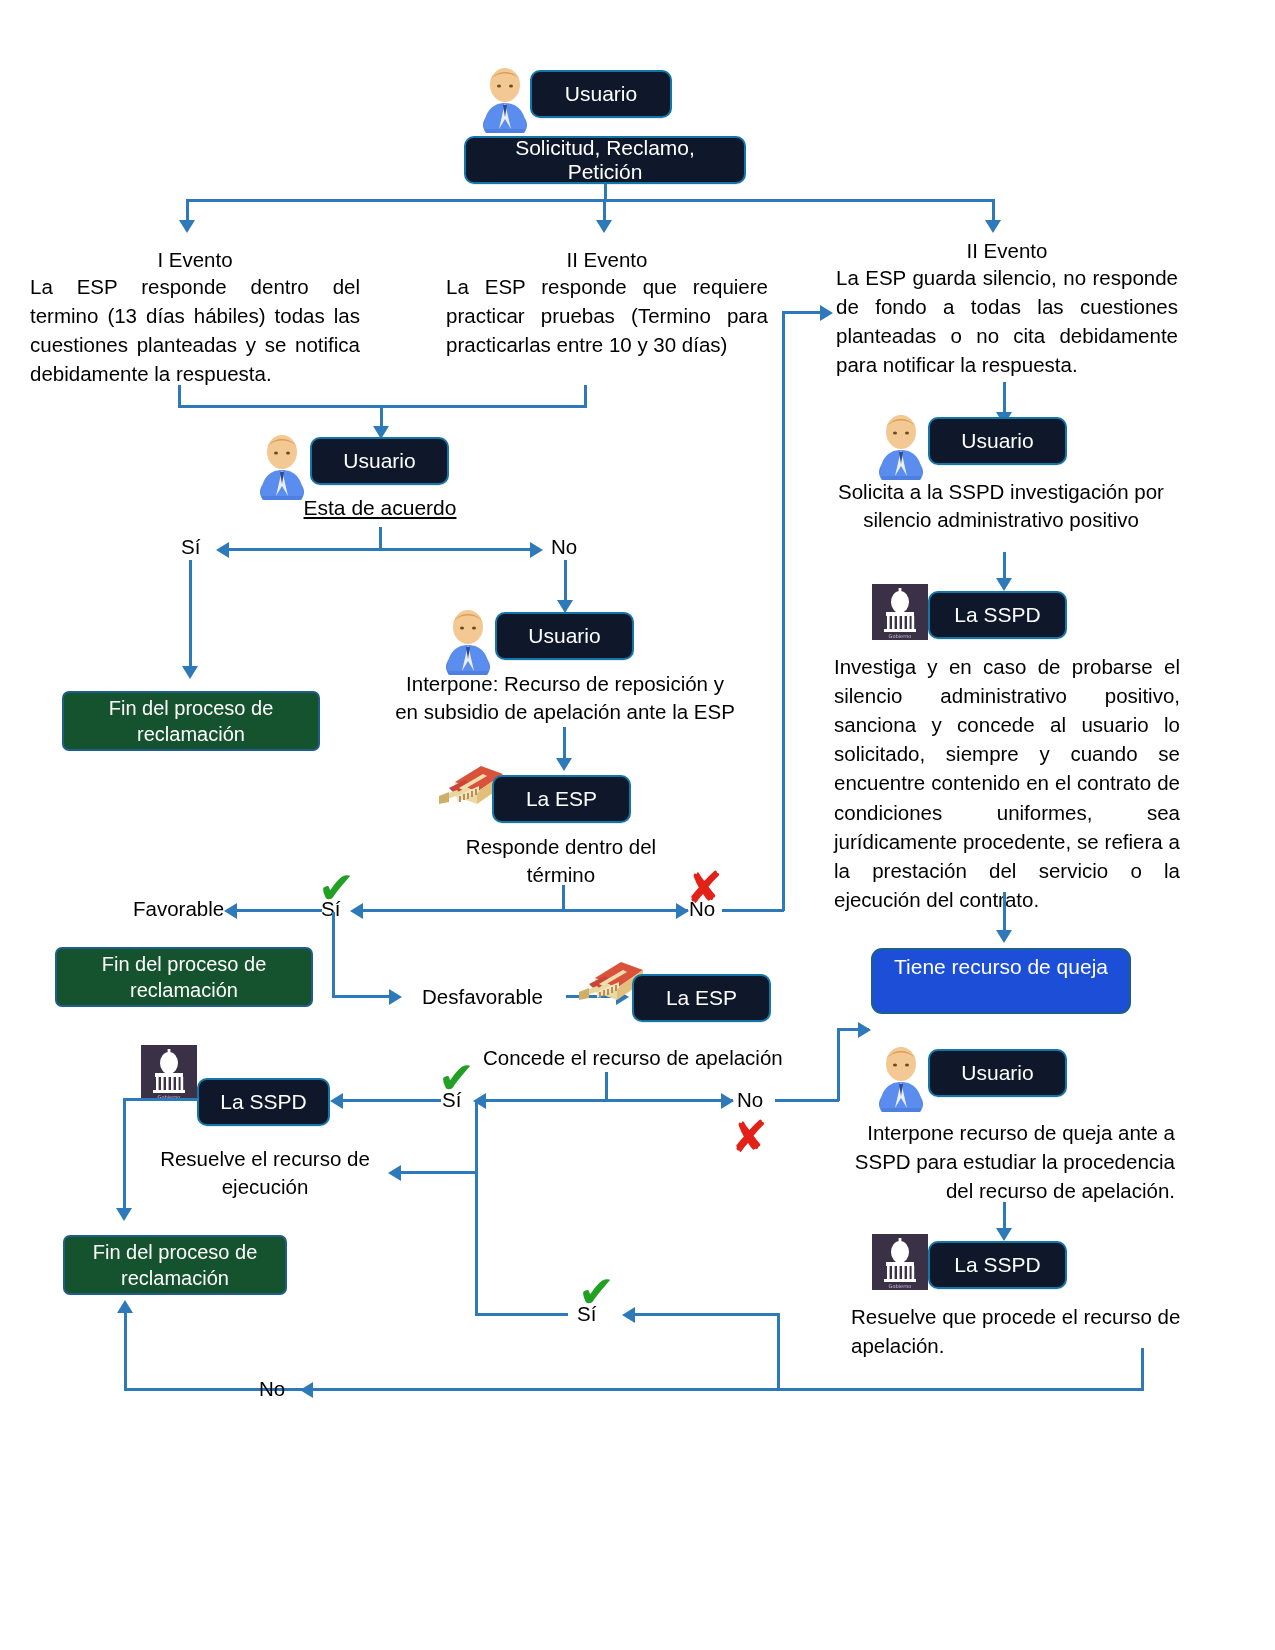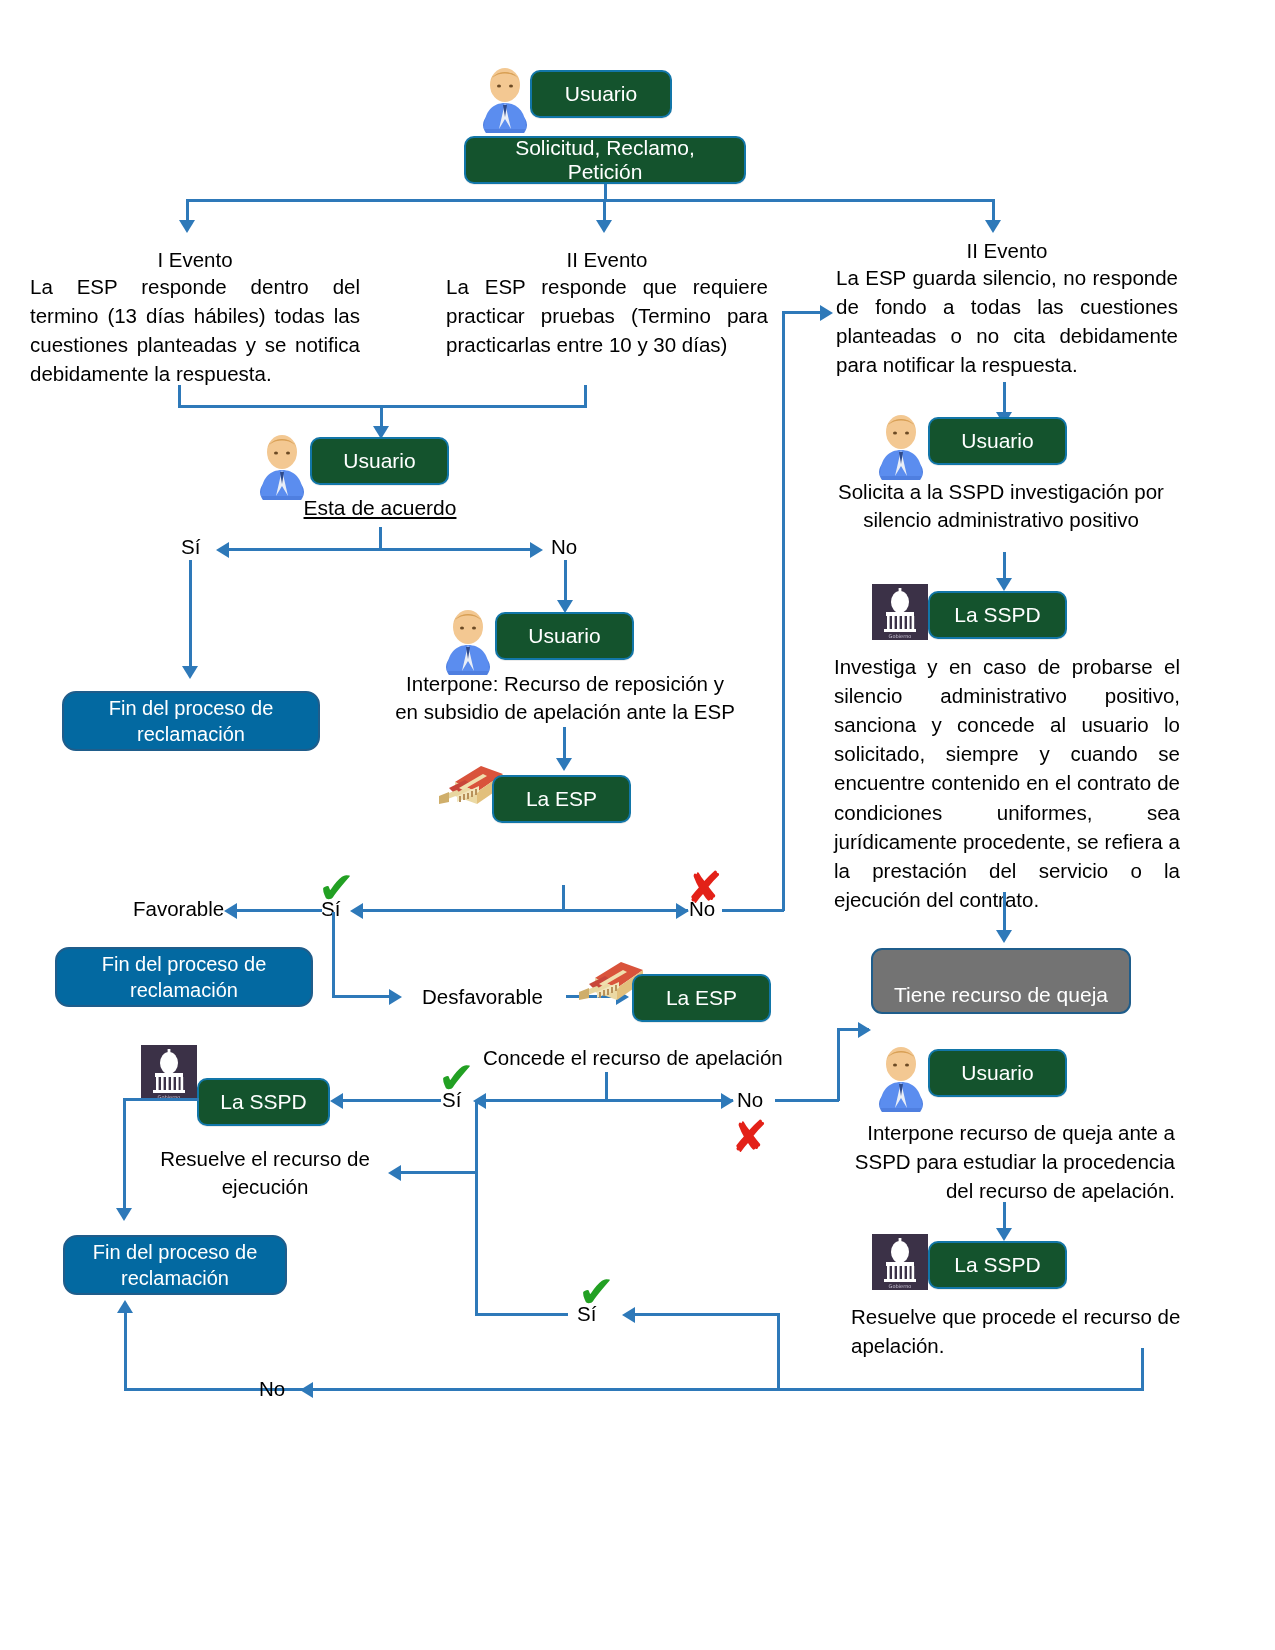--- a/index.html
+++ b/index.html
@@ -13,54 +13,54 @@
     width:1275px;
     height:1650px;
     overflow:hidden;
     background:#fff;
   }
   
   .abs{position:absolute;box-sizing:border-box;}
 
   
   .node-blue{
-    background:#14532d;
+    background:#0f172a;
     border:2px solid #1276A8;
     border-radius:10px;
     color:#ffffff;
     display:flex;
     align-items:center;
     justify-content:center;
     text-align:center;
     font-size:21px;
     line-height:1.15;
     padding:4px 10px;
     box-shadow:0 1px 0 rgba(0,0,0,.08);
   }
   
   .node-green{
-    background:#0369a1;
+    background:#14532d;
     border:2px solid #1F5D8B;
-    border-radius:14px;
+    border-radius:7px;
     color:#ffffff;
     display:flex;
     align-items:center;
     justify-content:center;
     text-align:center;
     font-size:20px;
     line-height:1.3;
     padding:4px 10px;
   }
   .node-green2{
-    background:#737373;
+    background:#1d4ed8;
     border:2px solid #1F5D8B;
     border-radius:11px;
     color:#ffffff;
     display:flex;
-    align-items:flex-end;
+    align-items:flex-start;
     justify-content:center;
     text-align:center;
     font-size:21px;
     line-height:1.25;
     padding:4px 12px;
   }
 
   
   .tblock{
     font-size:20.5px;
@@ -215,20 +215,21 @@
           <rect x="28" y="42" width="2" height="6"></rect>
         <rect x="32" y="41" width="2" height="6"></rect>
           <rect x="36" y="39" width="2" height="6"></rect>
         <rect x="40" y="37" width="2" height="6"></rect>
       </g>
     </svg>
   </div>
   <div class="abs node-blue" style="left:492px;top:775px;width:139px;height:48px;">
     <span>La ESP</span>
   </div>
+  <div class="abs tcenter label" style="left:451px;top:833px;width:220px;white-space:normal;line-height:1.35;">Responde dentro del término</div>
 
   <div class="ln lnv" style="left:562px;top:885px;width:2.5px;height:25px;"></div>
   <div class="ln lnh" style="left:362px;top:909px;width:326px;height:2.5px;"></div>
   <div class="arrow ar-left" style="left:350px;top:903px;"></div>
   <div class="arrow ar-right" style="left:676px;top:903px;"></div>
   <div class="abs label" style="left:321px;top:897px;">Sí</div>
   <div class="abs label" style="left:689px;top:897px;">No</div>
   <div class="ico check" style="left:318px;top:866px;">✔</div>
   <div class="ico cross" style="left:686px;top:866px;">✘</div>
 

